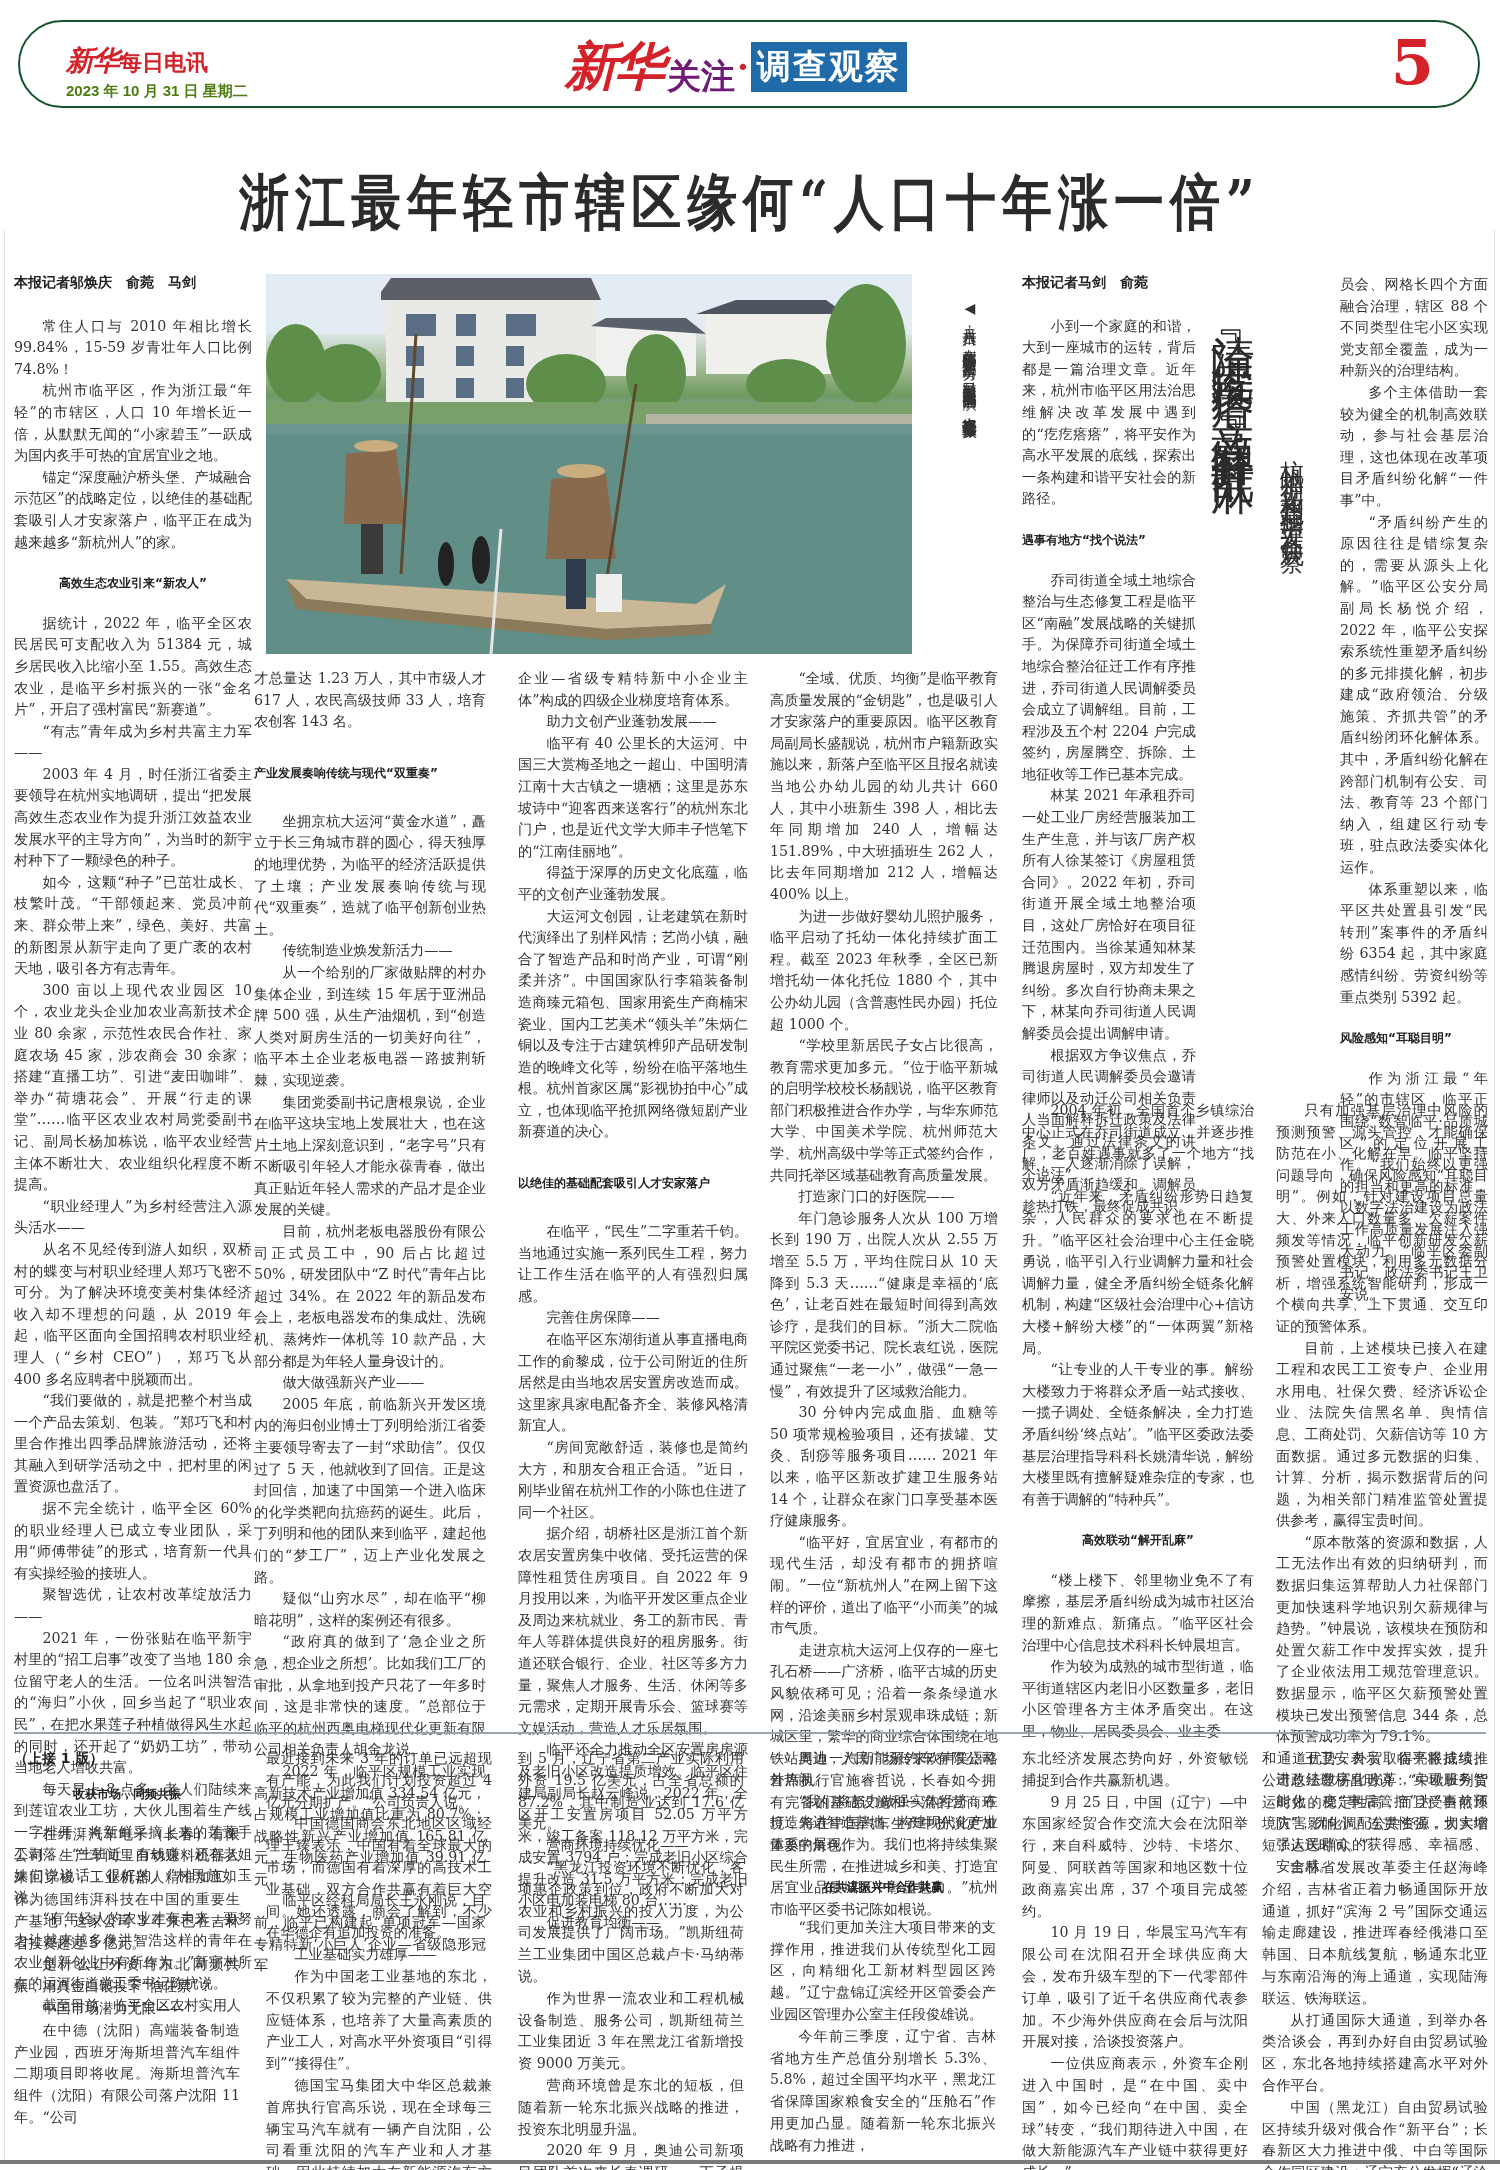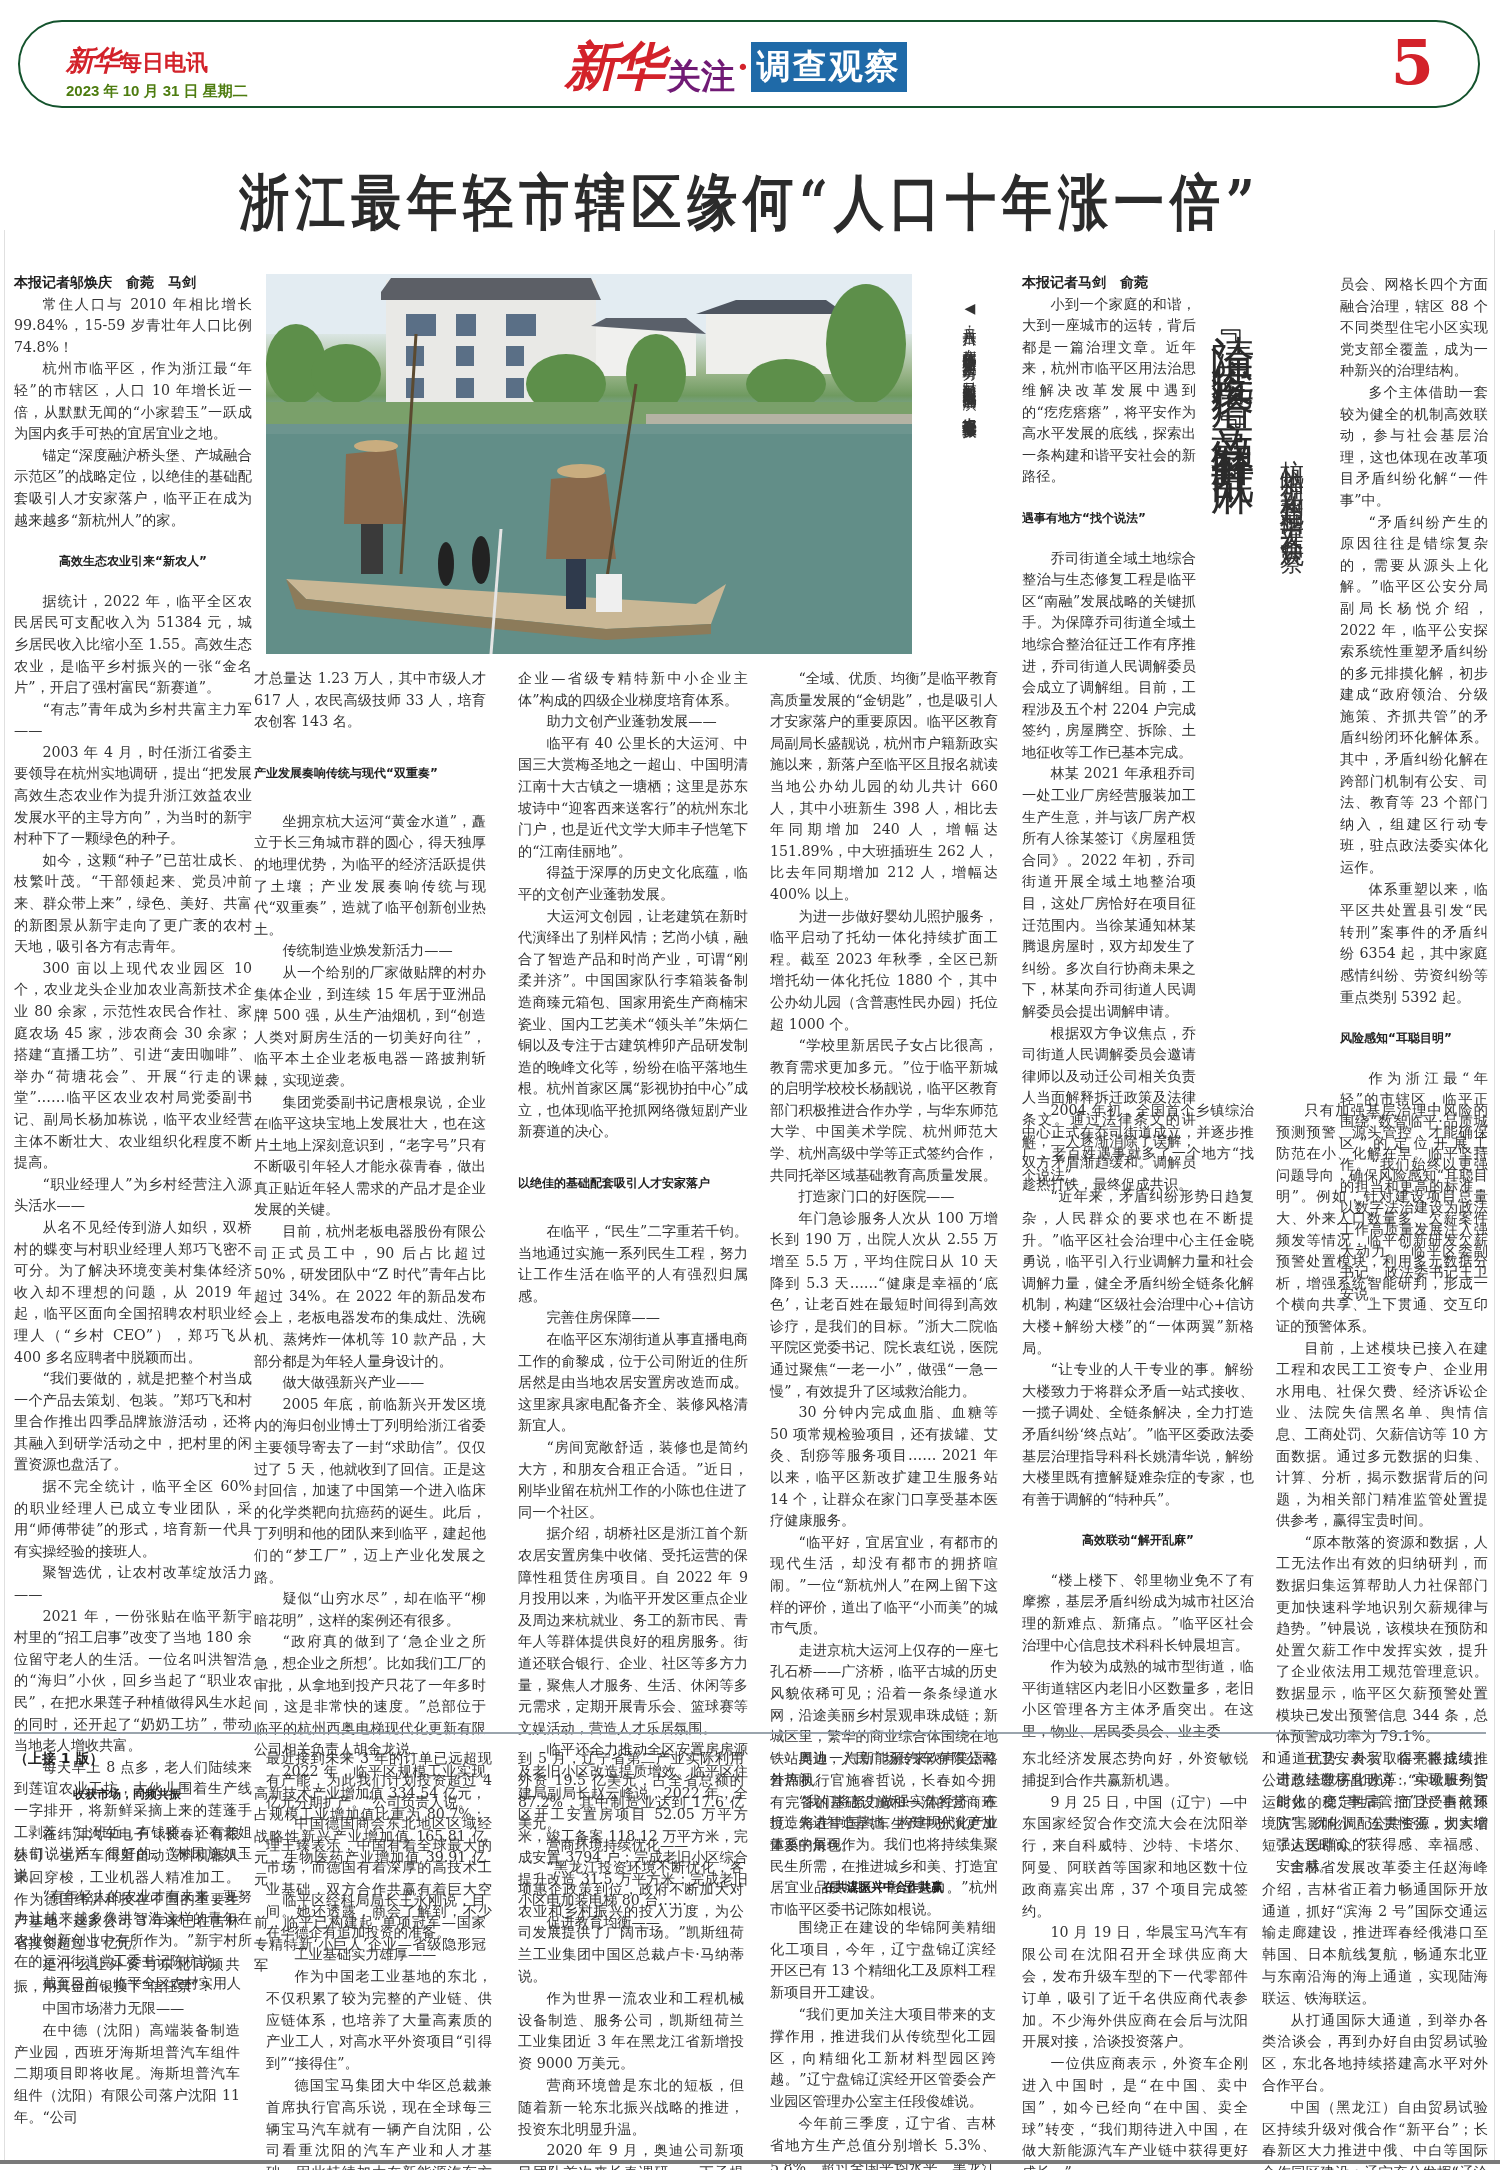--- a/index.html
+++ b/index.html
@@ -26,21 +26,21 @@
   
   .headline {
     position: absolute; left: 0; top: 170px; width: 1500px; text-align: center;
     font-family: "DejaVu Serif", serif; font-weight: bold; font-size: 50px; color: #2b2b2b; letter-spacing: 6px;
     transform: scaleY(1.2);
   }
 
   
   .col { position: absolute; font-size: 14.2px; line-height: 21.6px; text-align: justify; color: #333; }
   .col p { text-indent: 2em; }
-  .byline { font-family: "DejaVu Sans", sans-serif; font-weight: bold; font-size: 14px; text-indent: 0 !important; color: #222; }
+  .byline { font-family: "DejaVu Sans", sans-serif; font-weight: bold; font-size: 14px; margin-bottom: 22px; text-indent: 0 !important; color: #222; }
   .subhead { font-family: "DejaVu Sans", sans-serif; font-weight: bold; font-size: 12px; text-align: center; margin: 20px 0 18px; color: #222; text-indent: 0 !important; }
   .subhead.left { text-align: left; }
   .subhead.wrap { text-align: left; line-height: 40px; }
 
   
   .photo {
     position: absolute; left: 266px; top: 274px; width: 646px; height: 380px; overflow: hidden;
     background: linear-gradient(#dbe7ef 0%, #e6eef3 14%, #9ab58a 26%, #6f9a60 32%, #7fa5a0 36%, #5f8a86 60%, #4d7a70 100%);
   }
   .photo svg { width: 100%; height: 100%; display: block; }
@@ -277,21 +277,20 @@
   <p style="text-indent:0">到 5 月，辽宁省第二产业实际利用外资 19.5 亿美元，占全省总额的 87.2%，其中制造业达到 17.6 亿美元。</p>
   <p>营商环境持续优化——</p>
   <p>“黑龙江投资环境不断优化，各项惠企政策到位，政府不断加大对农业和乡村振兴的投入力度，为公司发展提供了广阔市场。”凯斯纽荷兰工业集团中国区总裁卢卡·马纳蒂说。</p>
   <p>作为世界一流农业和工程机械设备制造、服务公司，凯斯纽荷兰工业集团近 3 年在黑龙江省新增投资 9000 万美元。</p>
   <p>营商环境曾是东北的短板，但随着新一轮东北振兴战略的推进，投资东北明显升温。</p>
   <p>2020 年 9 月，奥迪公司新项目团队首次来长春调研，一下子提了 1200 多个问题。当地政府仅用 5 天时间，就全部予以回答，消除了奥迪方面的疑虑。</p>
 </div>
 <div class="col bc" style="left:770px; top:1748px; width:226px;">
   <p>奥迪一汽新能源汽车有限公司首席执行官施睿哲说，长春如今拥有完备的基础设施和一流的营商环境，将在中国汽车生产中扮演更加重要的角色。</p>
   <div class="subhead">在共谋振兴中合作共赢</div>
-  <p>围绕正在建设的华锦阿美精细化工项目，今年，辽宁盘锦辽滨经开区已有 13 个精细化工及原料工程新项目开工建设。</p>
   <p>“我们更加关注大项目带来的支撑作用，推进我们从传统型化工园区，向精细化工新材料型园区跨越。”辽宁盘锦辽滨经开区管委会产业园区管理办公室主任段俊雄说。</p>
   <p>今年前三季度，辽宁省、吉林省地方生产总值分别增长 5.3%、5.8%，超过全国平均水平，黑龙江省保障国家粮食安全的“压舱石”作用更加凸显。随着新一轮东北振兴战略有力推进，</p>
 </div>
 <div class="col bc" style="left:1022px; top:1748px; width:226px;">
   <p style="text-indent:0">东北经济发展态势向好，外资敏锐捕捉到合作共赢新机遇。</p>
   <p>9 月 25 日，中国（辽宁）—中东国家经贸合作交流大会在沈阳举行，来自科威特、沙特、卡塔尔、阿曼、阿联酋等国家和地区数十位政商嘉宾出席，37 个项目完成签约。</p>
   <p>10 月 19 日，华晨宝马汽车有限公司在沈阳召开全球供应商大会，发布升级车型的下一代零部件订单，吸引了近千名供应商代表参加。不少海外供应商在会后与沈阳开展对接，洽谈投资落户。</p>
   <p>一位供应商表示，外资车企刚进入中国时，是“在中国、卖中国”，如今已经向“在中国、卖全球”转变，“我们期待进入中国，在做大新能源汽车产业链中获得更好成长。”</p>
 
 </div>

